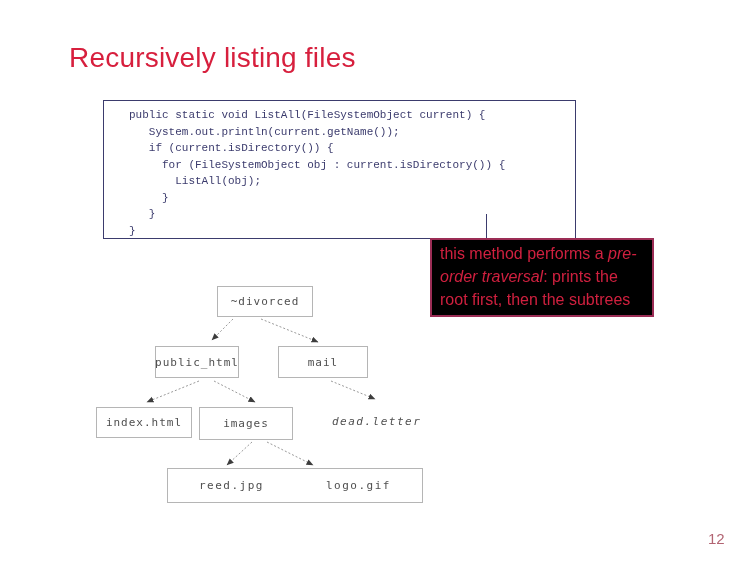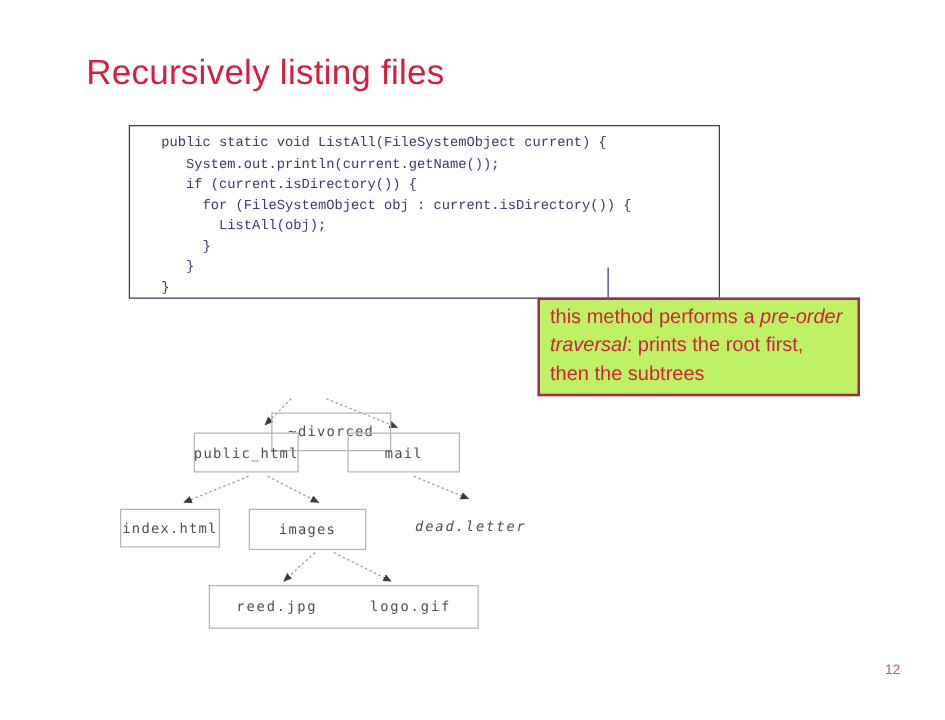--- a/index.html
+++ b/index.html
@@ -36,23 +36,23 @@
   }
   
   .leader-line{
     position:absolute;left:486px;top:214px;
     width:1px;height:24px;
     background:#3b3b6d;
   }
   
   .callout{
     position:absolute;left:430px;top:238px;
-    width:258px;
+    width:224px;
     border:2px solid #9b2d55;
-    background:#bef264;
+    background:#000000;
     box-sizing:border-box;
     padding:2px 8px 4px 8px;
     font-size:16px;line-height:23px;
     color:#d0203f;
   }
   .callout em{font-style:italic;}
   
   .tree-node{
     position:absolute;
     border:1px solid #b5b5b5;
@@ -62,39 +62,39 @@
     font-size:11px;color:#4f4f4f;
     letter-spacing:1px;
     background:transparent;
   }
   .tree-label-plain{
     position:absolute;
     font-family:"DejaVu Sans Mono",monospace;
     font-size:11px;color:#4f4f4f;
     letter-spacing:1.5px;
   }
-  .node-root{left:217px;top:286px;width:96px;height:31px;margin-top:44px;}
+  .node-root{left:217px;top:286px;width:96px;height:31px;}
   .node-public-html{left:155px;top:346px;width:84px;height:32px;}
   .node-mail{left:278px;top:346px;width:90px;height:32px;}
-  .node-index-html{left:96px;top:407px;width:80px;height:31px;}
+  .node-index-html{left:96px;top:407px;width:96px;height:31px;}
   .node-images{left:199px;top:407px;width:94px;height:33px;}
   .node-dead-letter{left:332px;top:415px;font-style:italic;}
   .node-bottom-box{
-    position:absolute;left:167px;top:468px;width:216px;height:35px;
+    position:absolute;left:167px;top:468px;width:256px;height:35px;
     border:1px solid #b5b5b5;box-sizing:border-box;
     display:flex;align-items:center;justify-content:space-around;
     font-family:"DejaVu Sans Mono",monospace;
     font-size:11px;color:#4f4f4f;letter-spacing:1.5px;
   }
   .edges-svg{position:absolute;left:0;top:0;pointer-events:none;}
   .edge{stroke:#9a9a9a;stroke-width:1;stroke-dasharray:2 2;fill:none;}
   
   .page-number{
     position:absolute;left:708px;top:530px;
-    font-size:11px;color:#b26472;
+    font-size:15px;color:#b26472;
   }
 </style>
 </head>
 <body>
 
 <div class="slide">
 
   <div class="slide-title">Recursively listing files</div>
 
   <div class="code-box">

